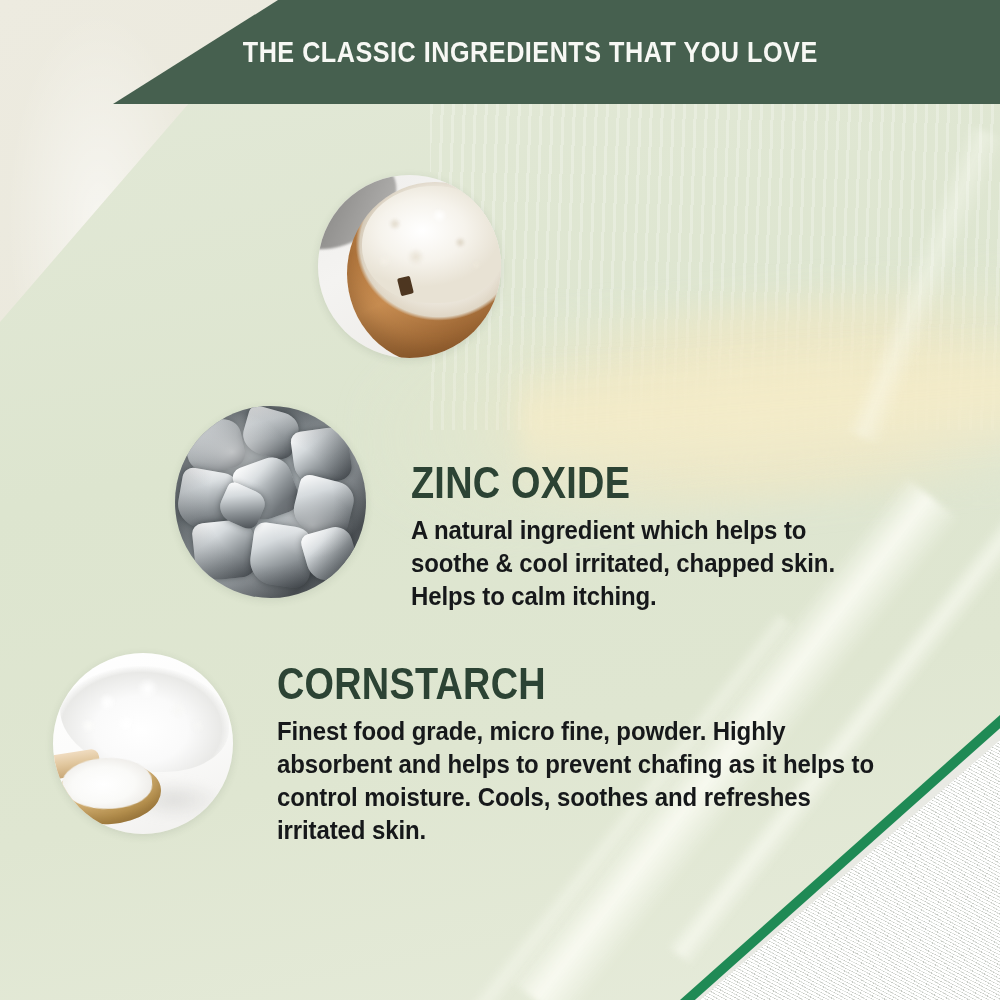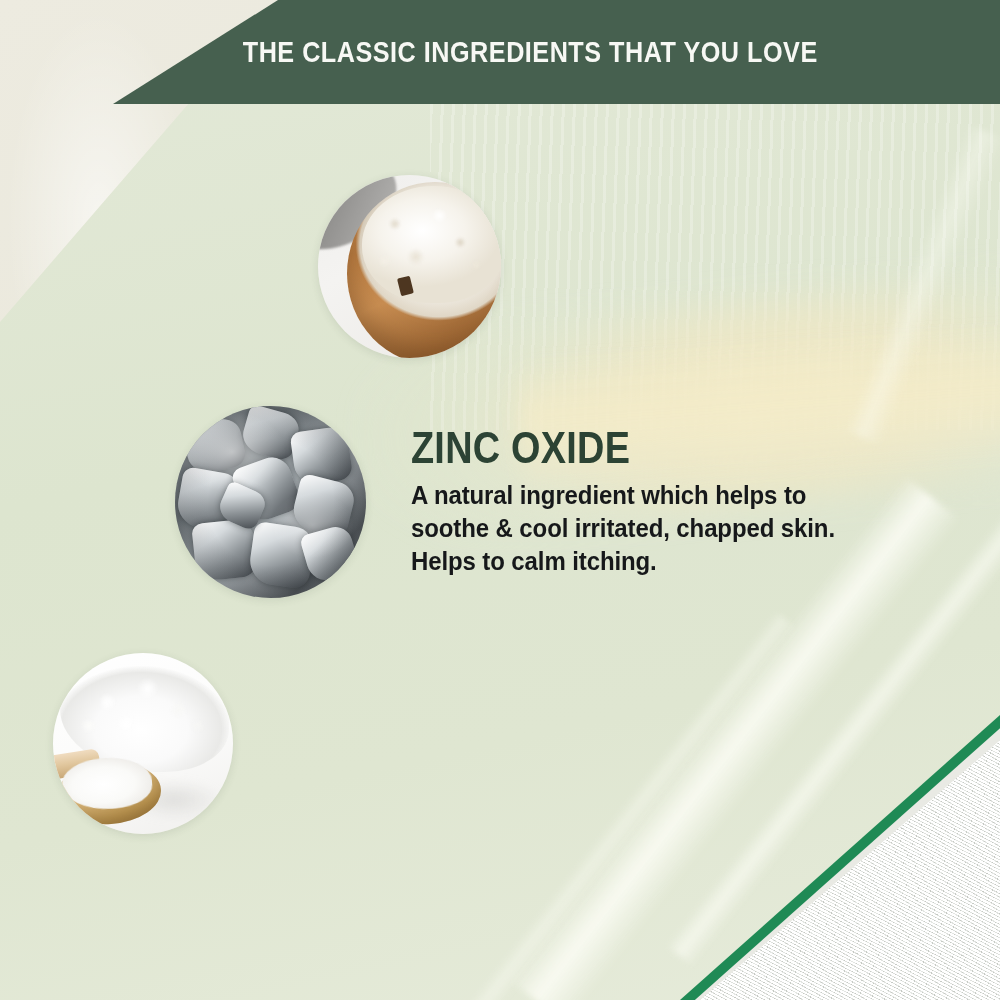--- a/index.html
+++ b/index.html
@@ -358,21 +358,21 @@
     transform: scaleX(0.94);
     transform-origin: left top;
   }
 
   
   #thumb-kaolin     { left: 318px; top: 175px; width: 183px; height: 183px; }
   #thumb-zinc       { left: 175px; top: 406px; width: 191px; height: 192px; }
   #thumb-cornstarch { left: 53px;  top: 653px; width: 180px; height: 181px; }
 
   #text-kaolin     { left: 537px; top: 226px; width: 430px; }
-  #text-zinc       { left: 411px; top: 426px; width: 500px; }
+  #text-zinc       { left: 411px; top: 461px; width: 500px; }
   #text-cornstarch { left: 277px; top: 662px; width: 640px; }
 </style>
 </head>
 <body>
 
 <div id="poster">
 
   <div class="bg-base"></div>
   <div class="bg-ribs"></div>
   <div class="bg-warm-band"></div>
@@ -433,14 +433,18 @@
     <div class="thumb-inner">
       <div class="c-bg"></div>
       <div class="c-shadow"></div>
       <div class="c-heap"></div>
       <div class="c-heap-tex"></div>
       <div class="c-spoon-handle"></div>
       <div class="c-spoon-bowl"></div>
       <div class="c-spoon-powder"></div>
     </div>
   </div>
+  <div class="txt" id="text-cornstarch">
+    <h2 class="ing-title">CORNSTARCH</h2>
+    <p class="ing-desc">Finest food grade, micro fine, powder. Highly absorbent and helps to prevent chafing as it helps to control moisture. Cools, soothes and refreshes irritated skin.</p>
+  </div>
 
 </div>
 
 </body></html>

